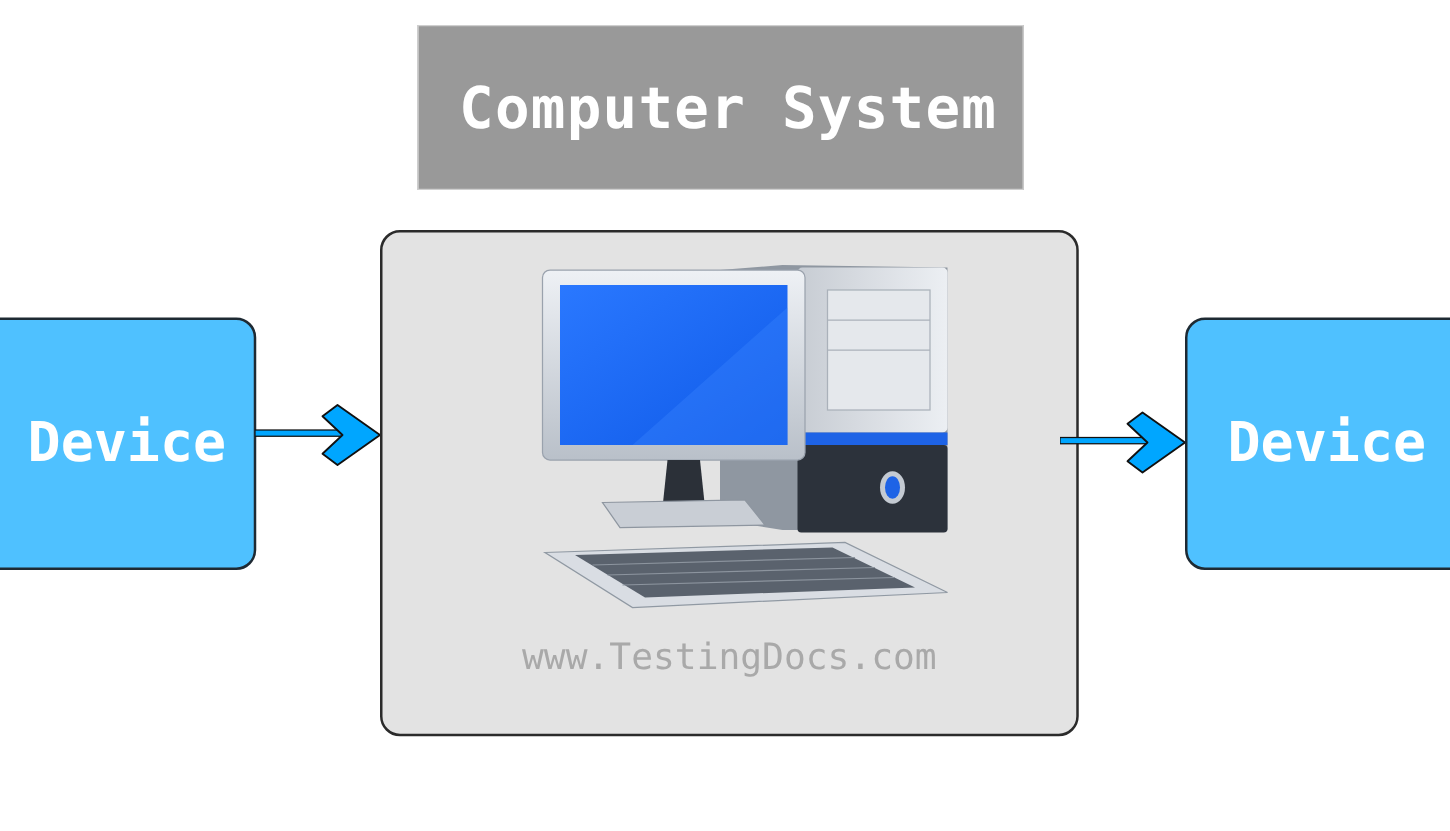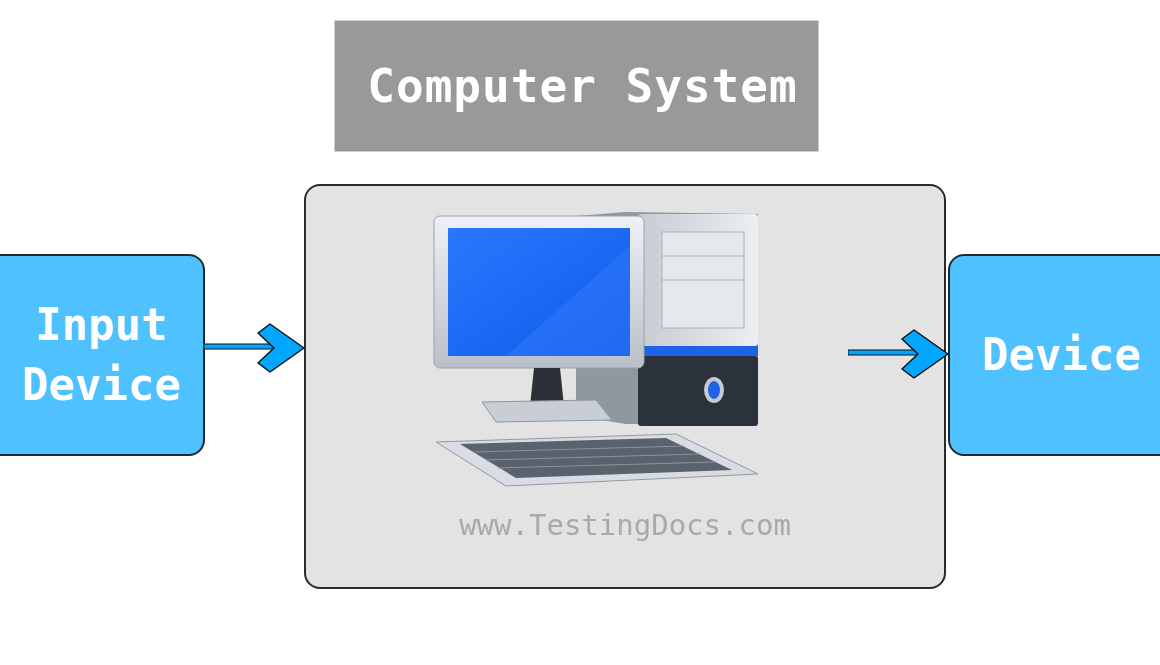--- a/index.html
+++ b/index.html
@@ -1,21 +1,21 @@
 <!DOCTYPE html>
 <html><head>
 <meta charset="utf-8">
 <style>
   html, body { margin:0; padding:0; }
   body { width:1160px; height:665px; background:#ffffff; position:relative; overflow:hidden;
          font-family:"DejaVu Sans Mono","Liberation Mono",monospace; }
   .title-box { position:absolute; left:334px; top:20px; width:485px; height:132px; background:#999999;
                border:1px solid #cfcfcf; box-sizing:border-box; display:flex; align-items:center; justify-content:center; }
   .title-text { color:#ffffff; font-size:46px; font-weight:bold; letter-spacing:1px;margin-left:12px; }
-  .system-box { position:absolute; left:304px; top:184px; width:642px; height:405px; background:#e3e3e3;
+  .system-box { position:absolute; left:304px; top:184px; width:559px; height:405px; background:#e3e3e3;
                 border:2px solid #2b2b2b; border-radius:16px; box-sizing:border-box; }
   .device-box { position:absolute; top:254px; height:202px; background:#4fc1ff; border:2px solid #1e2a33;
                 border-radius:16px; box-sizing:border-box; display:flex; align-items:center; justify-content:center;
                 text-align:center; }
   .device-box.input { left:-40px; width:245px; }
   .device-box.output { left:948px; width:260px; justify-content:flex-start; padding-left:32px; }
   .device-text { color:#ffffff; font-size:44px; font-weight:bold; line-height:60px; }
   .device-box.input .device-text { padding-left:38px; }
   .arrow { position:absolute; }
   .watermark { position:absolute; left:0; width:100%; top:322px; text-align:center; color:#a9a9a9; font-size:29px; padding-left:0px; }
@@ -23,21 +23,20 @@
 </style>
 </head>
 <body>
 
 <div class="title-box">
   <span class="title-text">Computer System</span>
 </div>
 
 <div class="device-box input">
   <div class="device-text">
-    <div>Input</div>
     <div>Device</div>
   </div>
 </div>
 
 <svg class="arrow" style="left:204px;top:318px" width="104" height="60" viewBox="0 0 104 60">
   <rect x="0" y="26" width="70" height="5" fill="#00a6ff" stroke="#111" stroke-width="1"></rect>
   <polygon points="66,6 100,30 66,54 54,45 70,30 54,15" fill="#00a6ff" stroke="#111" stroke-width="1.5" stroke-linejoin="round"></polygon>
 </svg>
 
 <div class="system-box">

